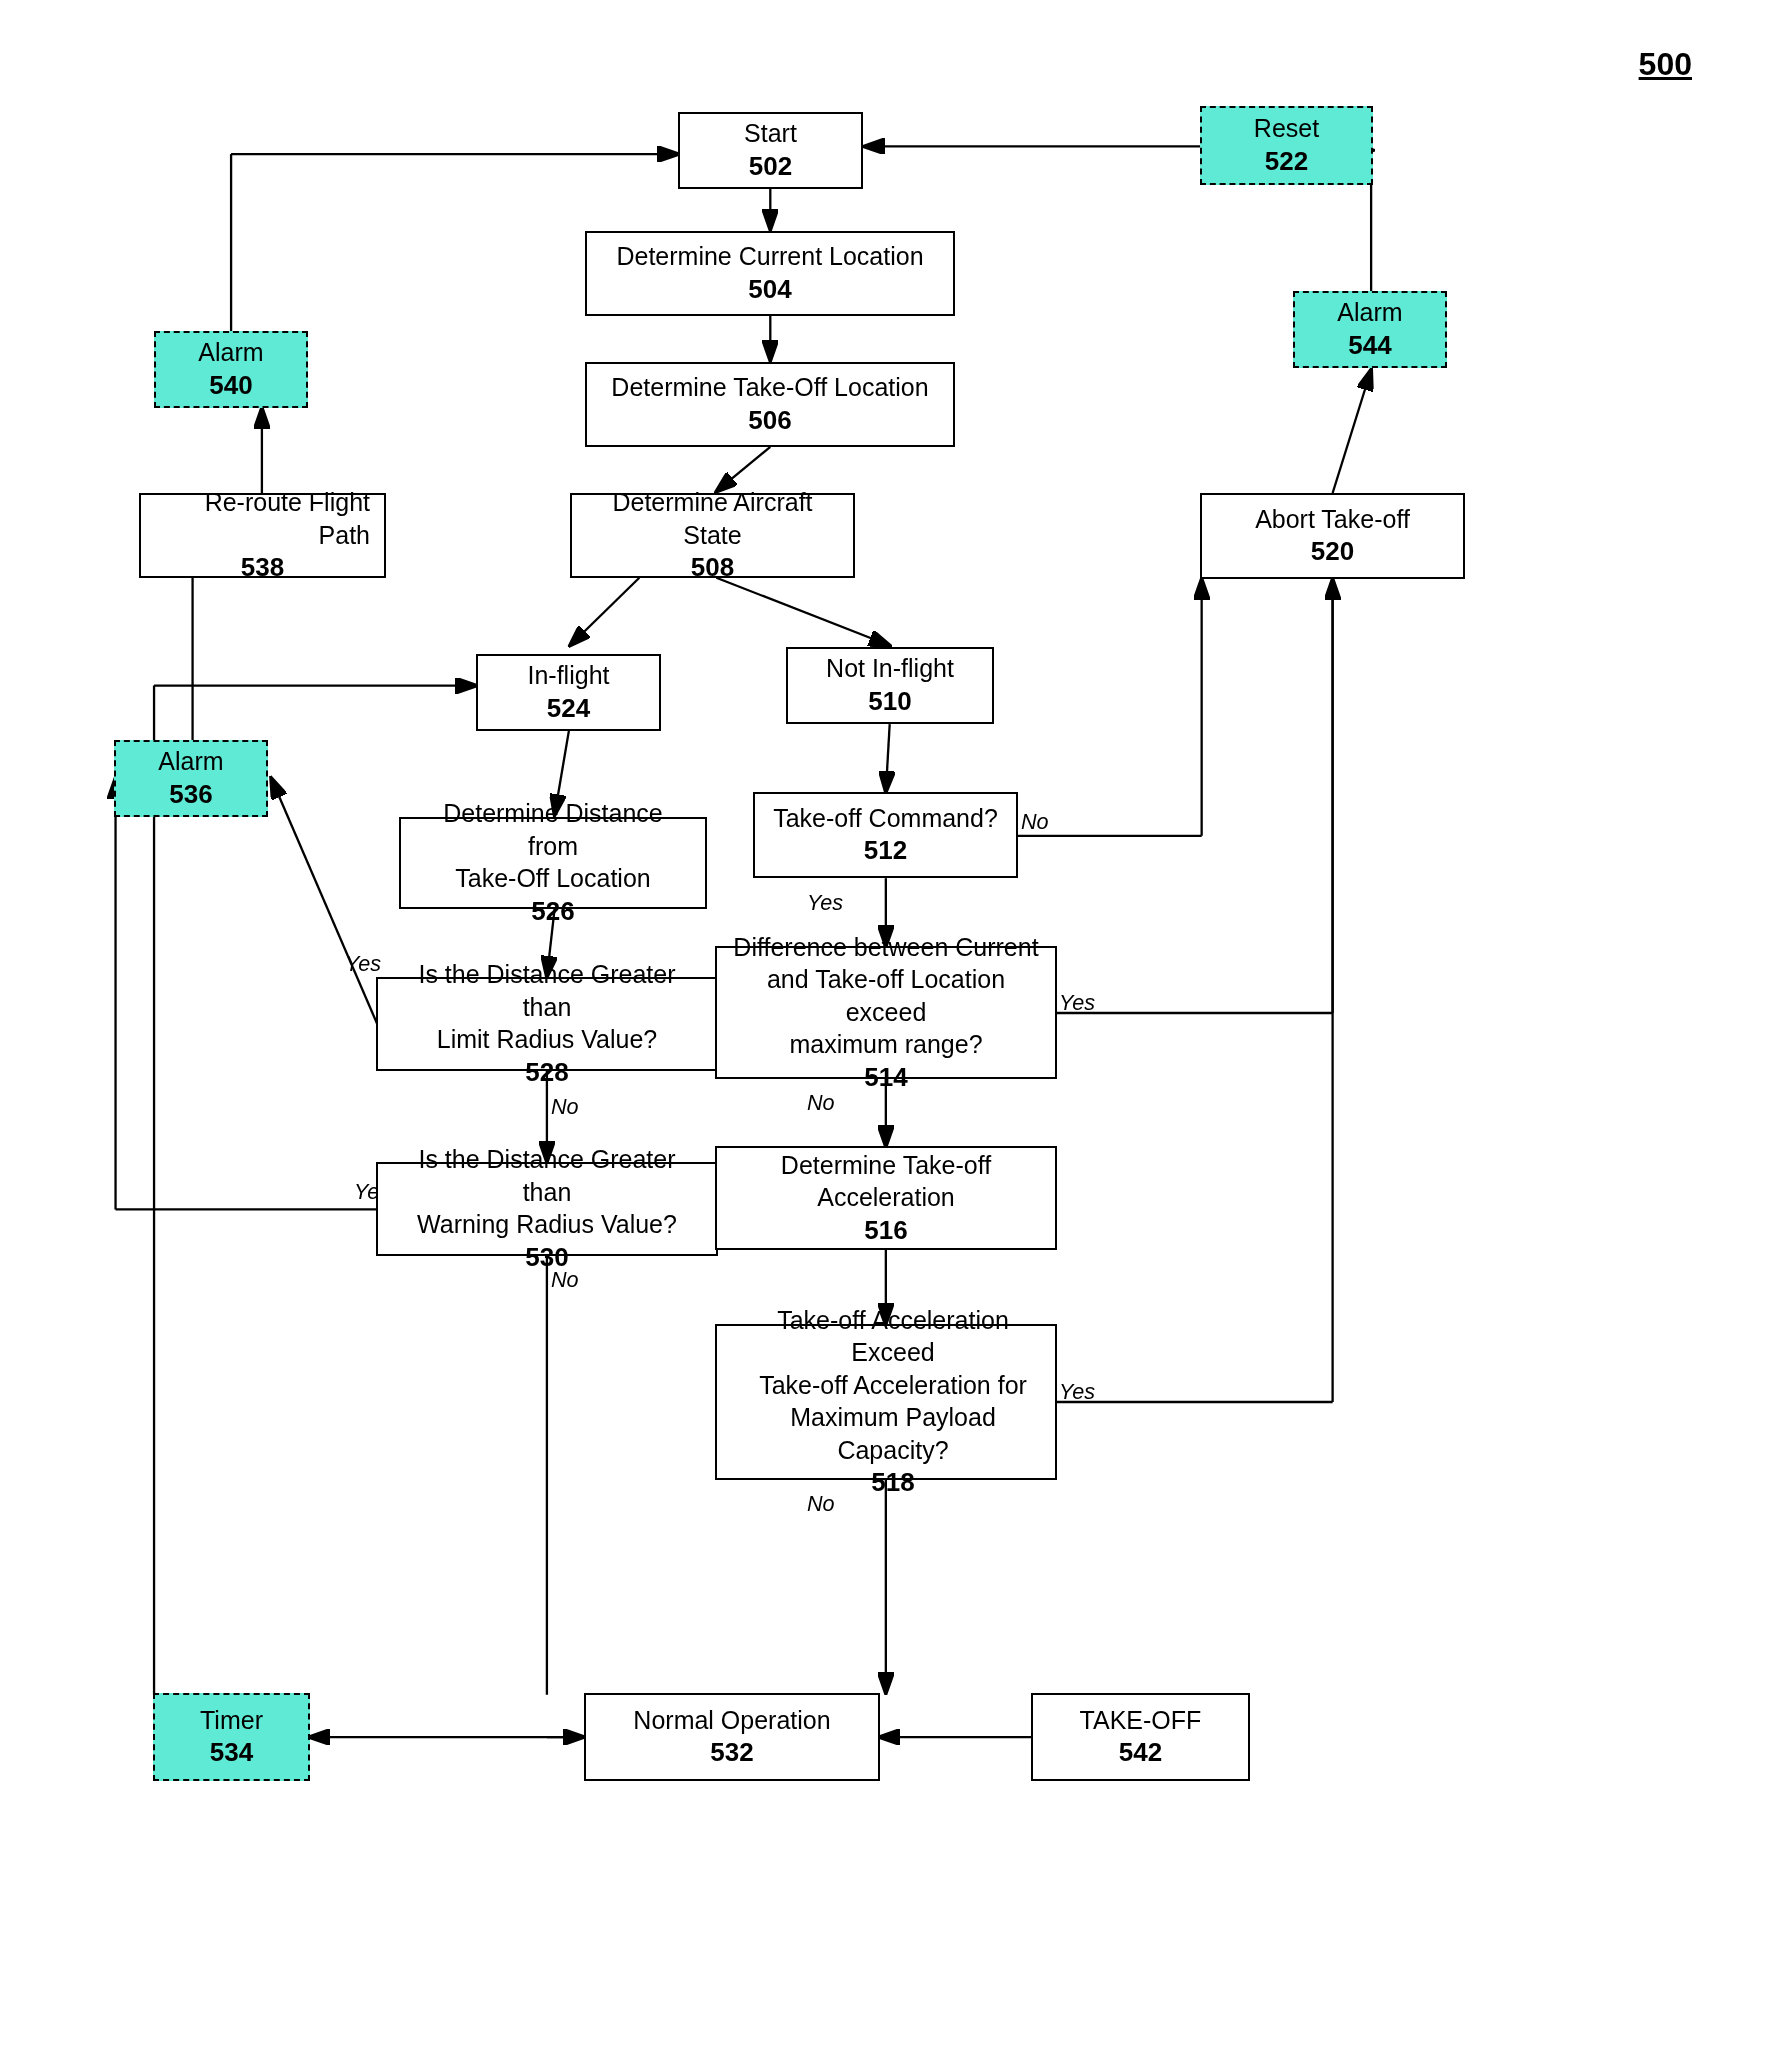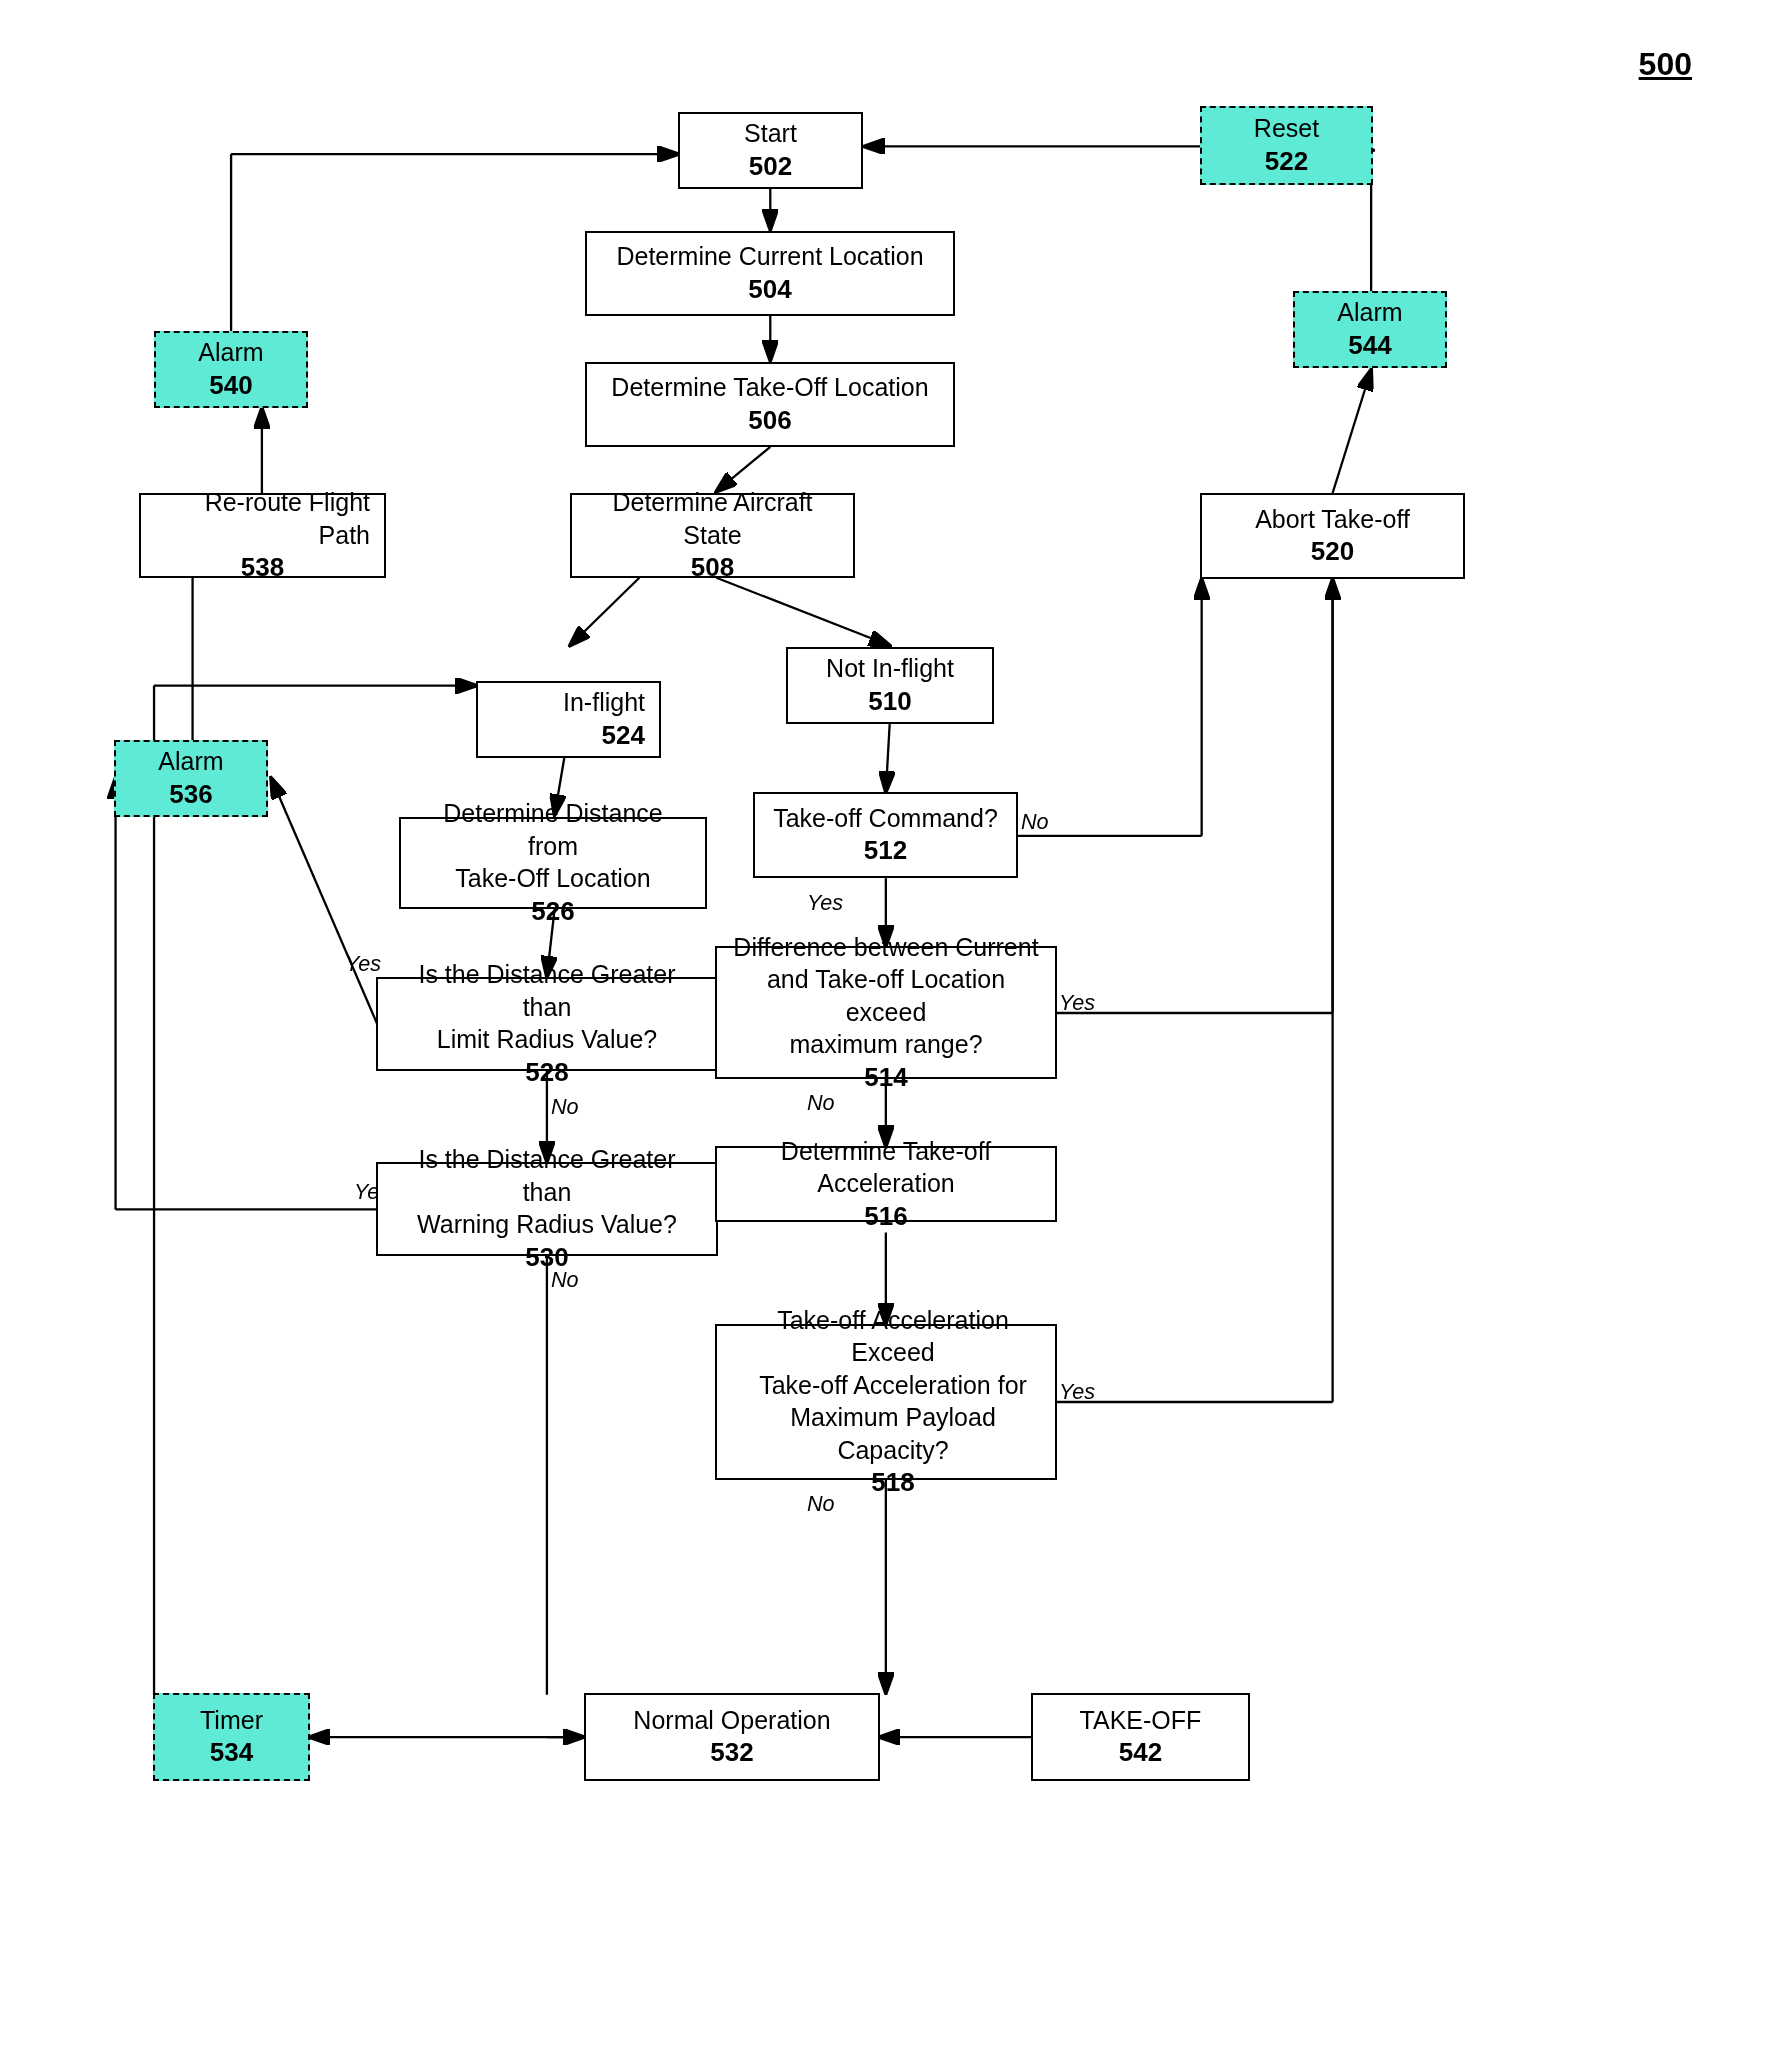--- a/index.html
+++ b/index.html
@@ -190,21 +190,21 @@
   <div class="node node-dashed" style="left:154px; top:331px; width:154px; height:77px;">
     <span>Alarm</span>
     <span class="num">540</span>
   </div>
 
   <div class="node node-dashed" style="left:114px; top:740px; width:154px; height:77px;">
     <span>Alarm</span>
     <span class="num">536</span>
   </div>
 
-  <div class="node node-solid" style="left:476px; top:681px; width:185px; height:77px;align-items:flex-end;">
+  <div class="node node-solid" style="left:476px; top:654px; width:185px; height:77px;">
     <span>In-flight</span>
     <span class="num">524</span>
   </div>
 
   <div class="node node-solid" style="left:786px; top:647px; width:208px; height:77px;">
     <span>Not In-flight</span>
     <span class="num">510</span>
   </div>
 
   <div class="node node-solid" style="left:399px; top:817px; width:308px; height:92px;">
@@ -225,21 +225,21 @@
   <div class="node node-solid" style="left:753px; top:792px; width:265px; height:86px;">
     <span>Take-off Command?</span>
     <span class="num">512</span>
   </div>
 
   <div class="node node-solid" style="left:715px; top:946px; width:342px; height:133px;">
     <span>Difference between Current<br>and Take-off Location exceed<br>maximum range?</span>
     <span class="num">514</span>
   </div>
 
-  <div class="node node-solid" style="left:715px; top:1146px; width:342px; height:76px;">
+  <div class="node node-solid" style="left:715px; top:1146px; width:342px; height:104px;">
     <span>Determine Take-off Acceleration</span>
     <span class="num">516</span>
   </div>
 
   <div class="node node-solid" style="left:715px; top:1324px; width:342px; height:156px;padding-left:28px;">
     <span>Take-off Acceleration Exceed<br>Take-off Acceleration for<br>Maximum Payload Capacity?</span>
     <span class="num">518</span>
   </div>
 
   <div class="node node-solid" style="left:1200px; top:493px; width:265px; height:86px;">

